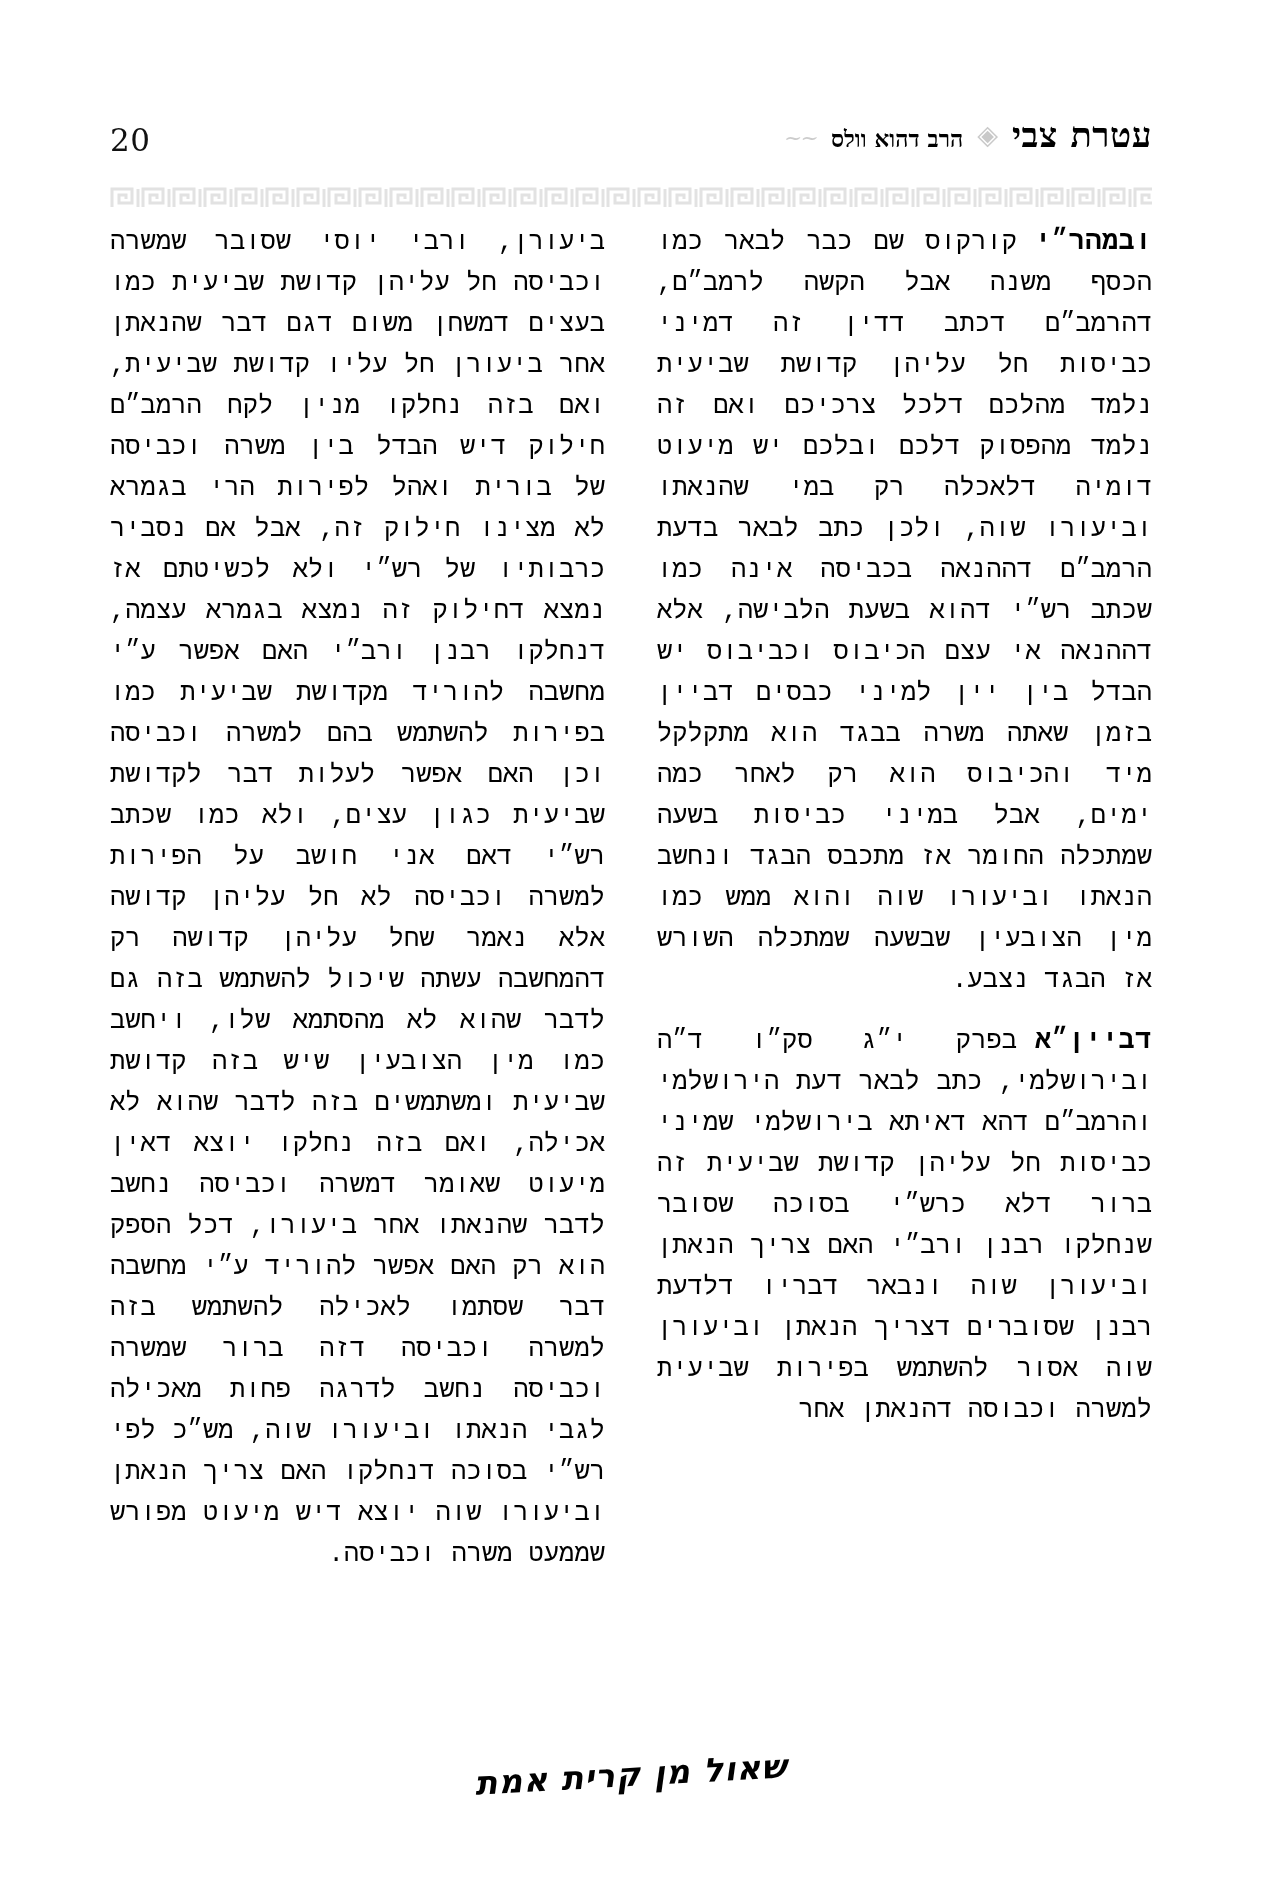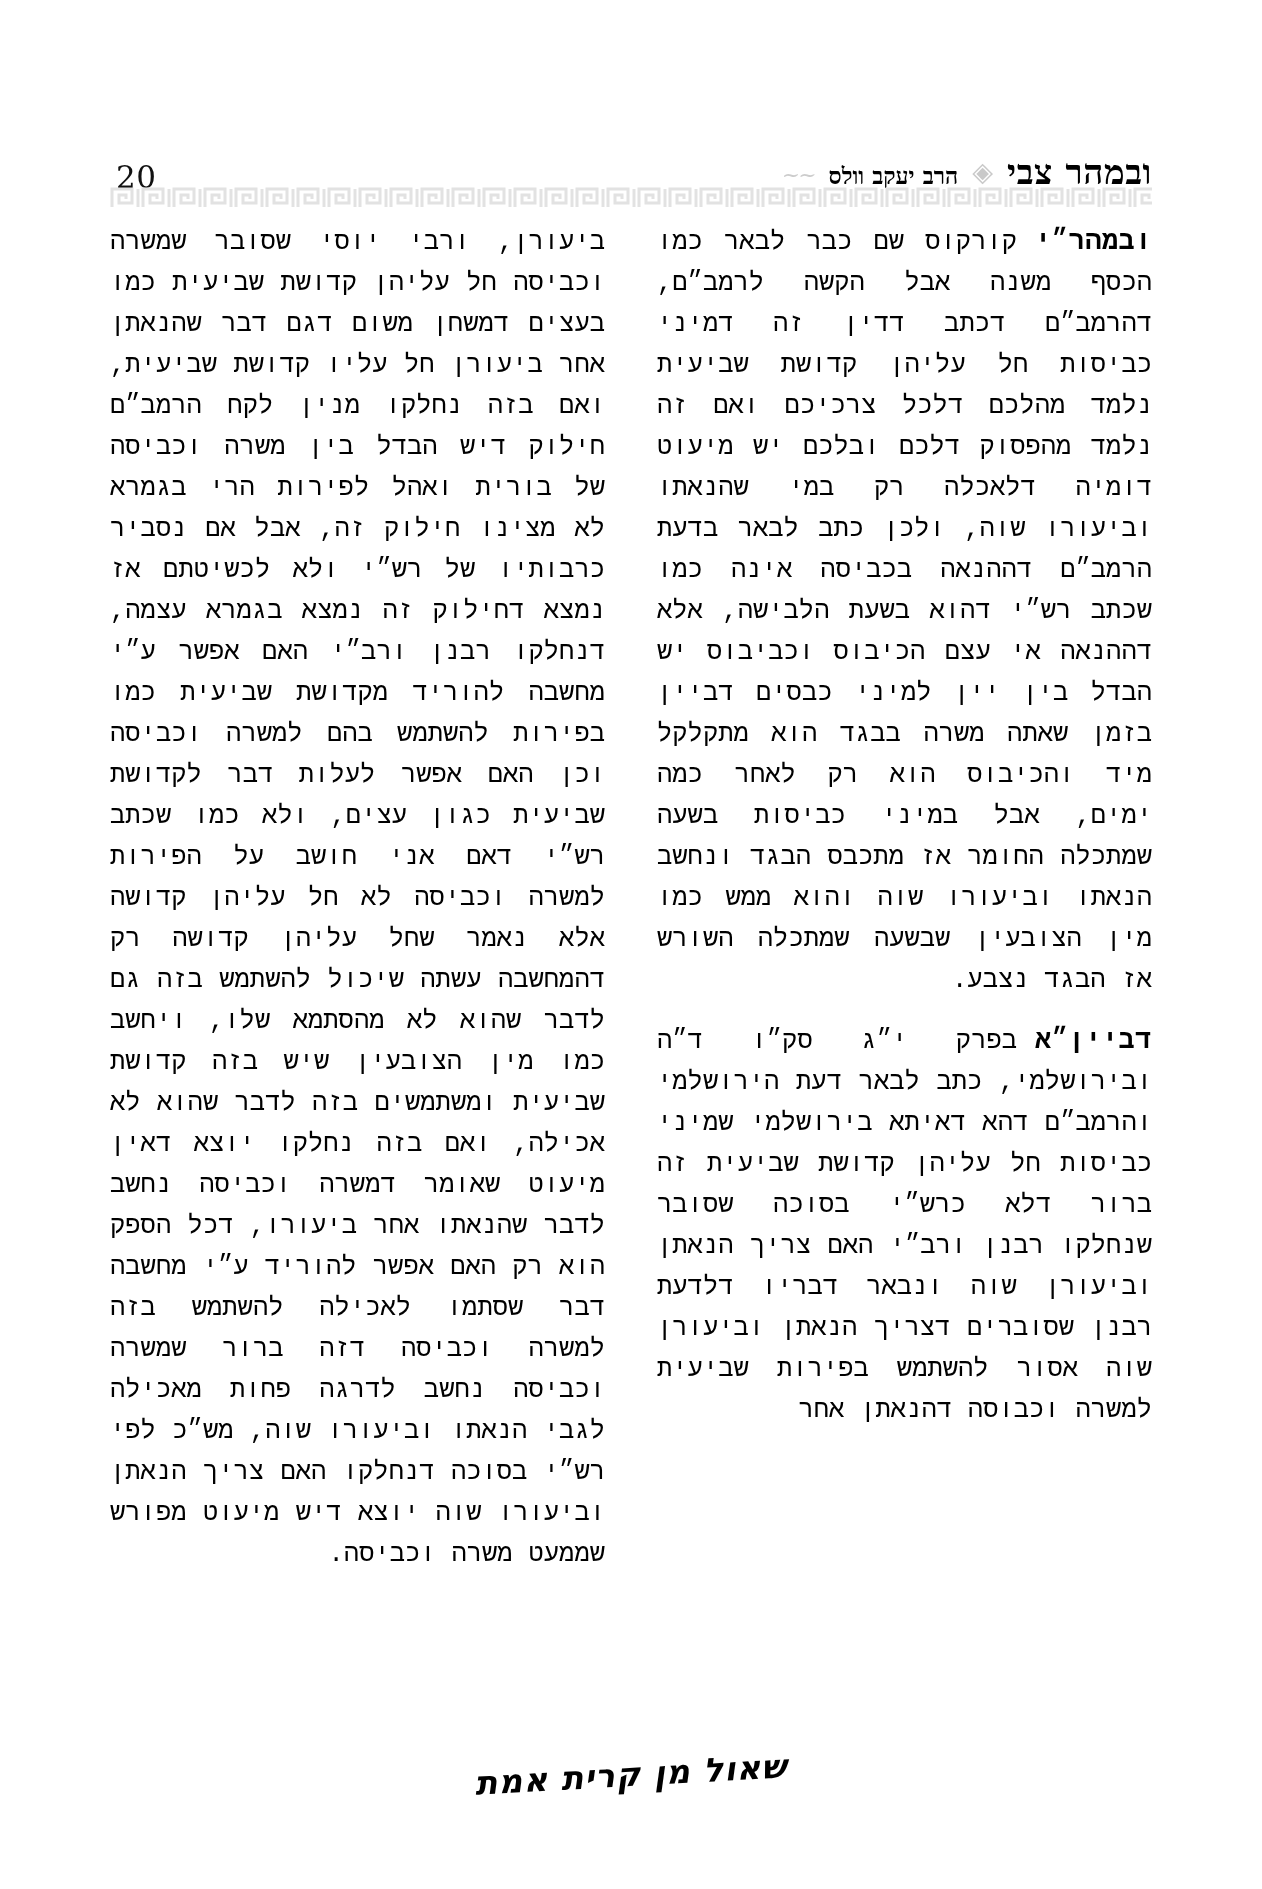--- a/index.html
+++ b/index.html
@@ -15,28 +15,27 @@
   }
   .page{
     position:absolute;
     inset:0;
   }
 
   
   .header-row{
     position:absolute;
     top:108px;
-    left:116px;
+    left:110px;
     right:110px;
     height:48px;
     display:flex;
     align-items:flex-end;
     justify-content:space-between;
     direction:ltr;
-    margin-top:37px;
   }
   .folio{
     font-family:"DejaVu Serif","Liberation Serif",serif;
     font-size:31px;
     line-height:1;
     color:#111;
     letter-spacing:0.5px;
   }
   .running-head{
     direction:rtl;
@@ -137,23 +136,23 @@
   }
 </style>
 </head>
 <body>
 
 <div class="page">
 
   <div class="header-row">
     <div class="folio">20</div>
     <div class="running-head">
-      <span class="rh-title">ובמהר צבי</span>
+      <span class="rh-title">עטרת צבי</span>
       <span class="rh-diamond">◈</span>
-      <span class="rh-author">הרב יעקב וולס</span>
+      <span class="rh-author">הרב דהוא וולס</span>
       <span class="rh-squiggle">~~</span>
     </div>
   </div>
 
   <div class="meander">
     <svg width="1042" height="22" viewBox="0 0 1042 22" xmlns="http://www.w3.org/2000/svg" aria-hidden="true">
       <defs>
         <pattern id="gk" x="0" y="0" width="31" height="22" patternUnits="userSpaceOnUse">
           <g fill="none" stroke="#e2e2e2" stroke-width="3">
             <path d="M2 21 L2 3 L22 3 L22 17 L9 17 L9 9 L16 9 L16 13"></path>

